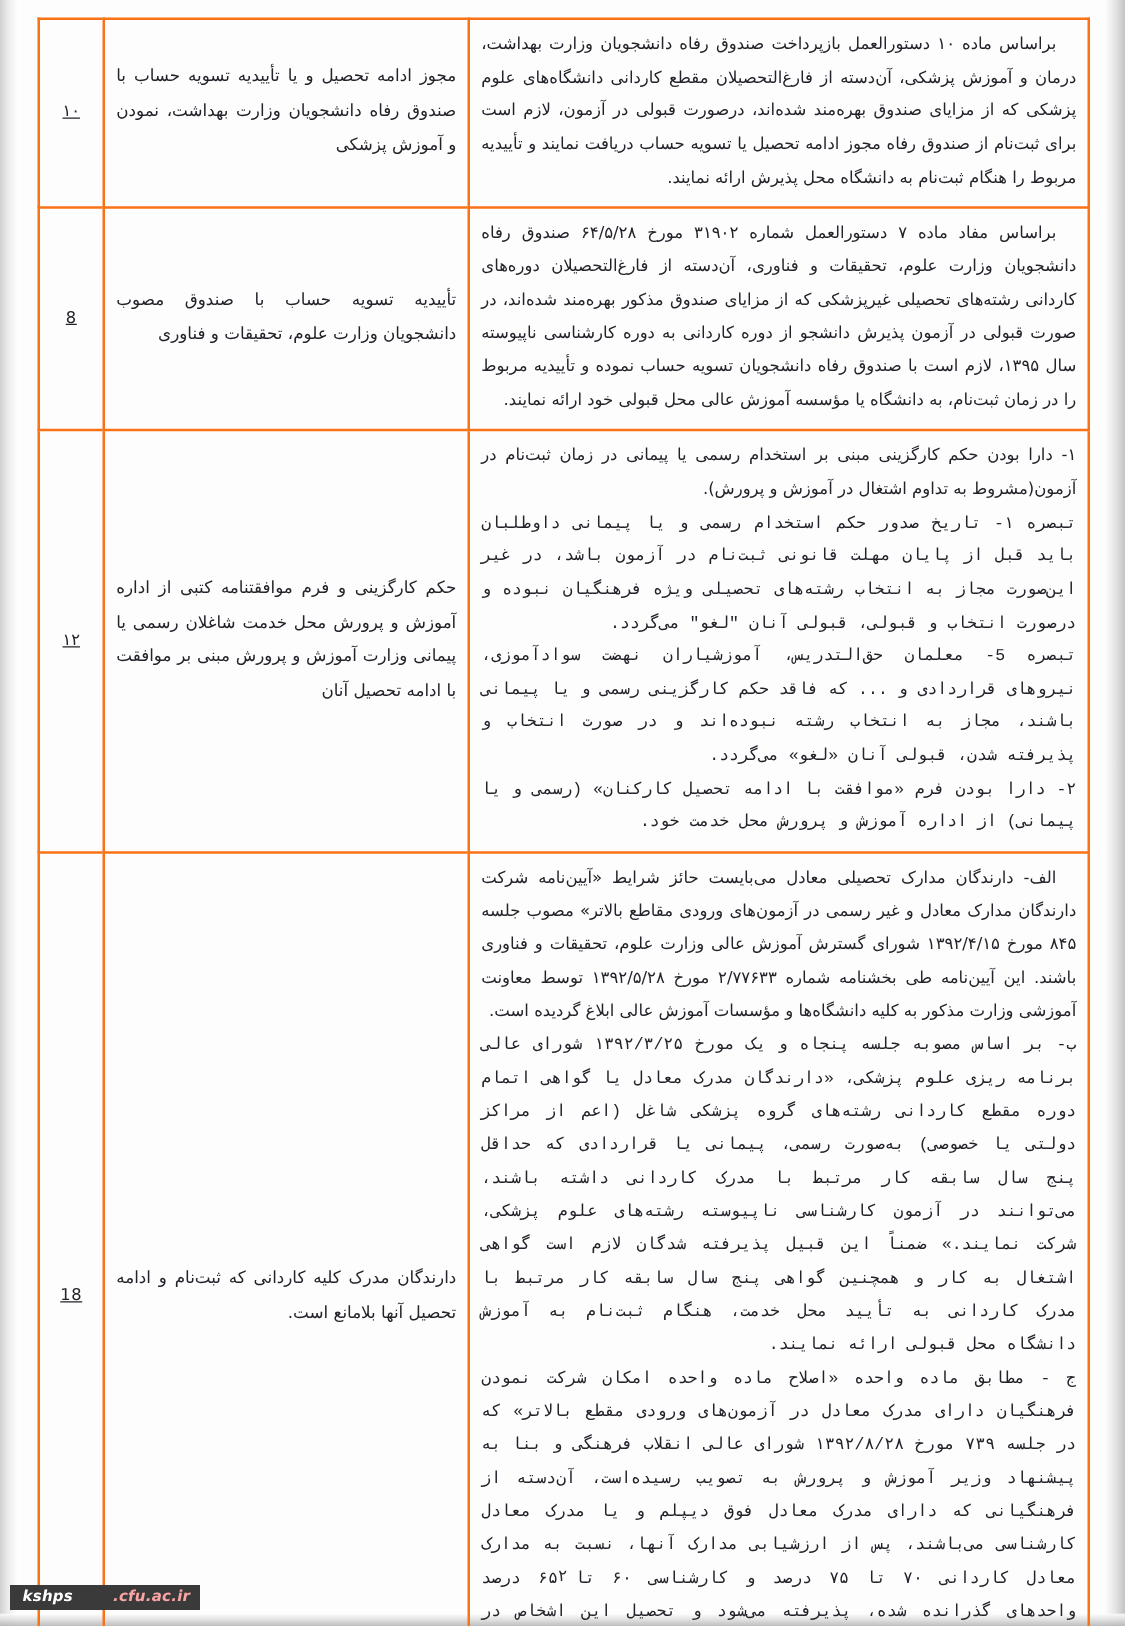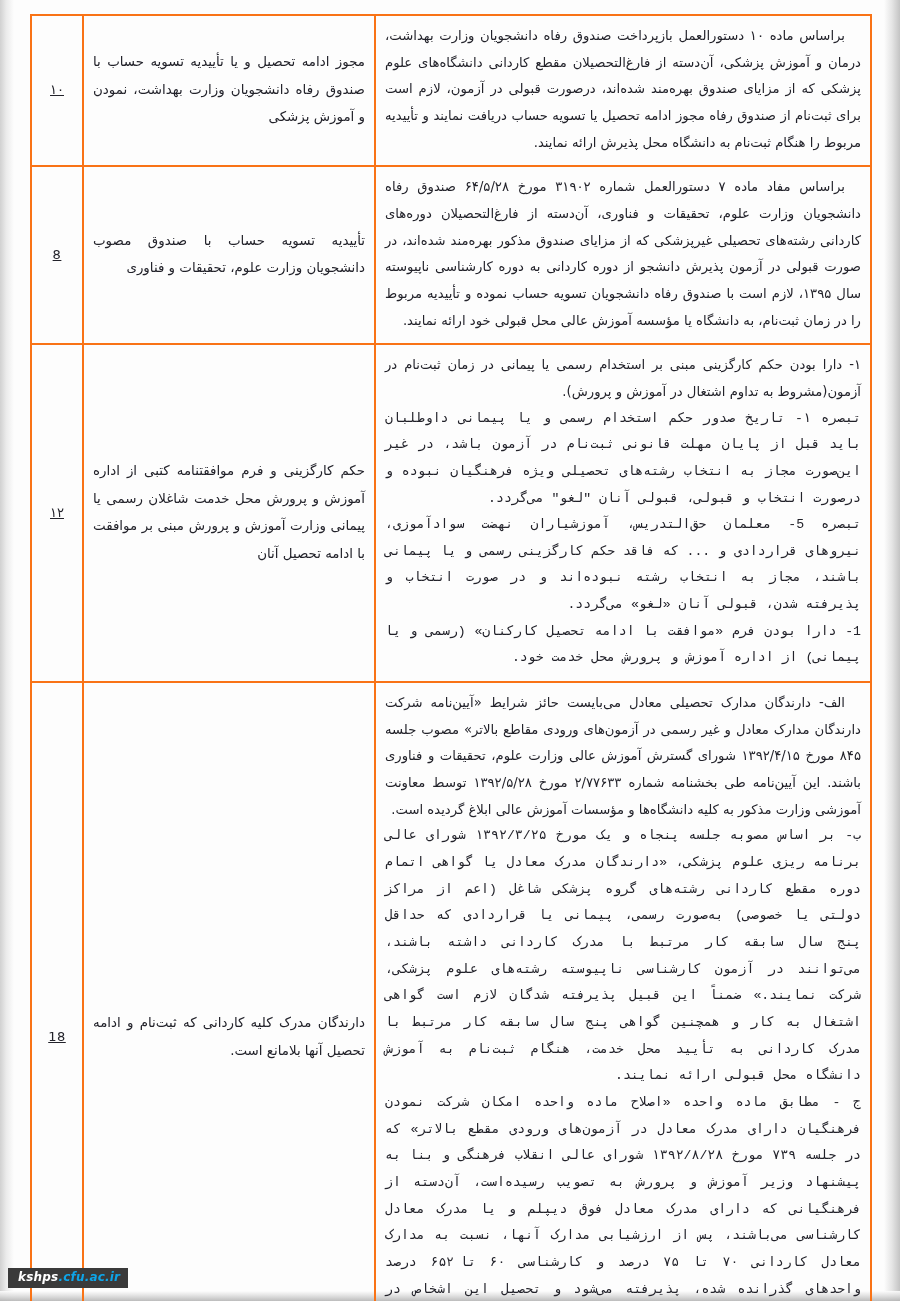--- a/index.html
+++ b/index.html
@@ -111,21 +111,21 @@
     font-family: "DejaVu Sans", "Liberation Sans", sans-serif;
     font-weight: bold;
     font-style: italic;
     font-size: 12px;
     padding: 3px 8px 4px 10px;
     letter-spacing: .2px;
     direction: ltr;
     line-height: 1.1;
     white-space: nowrap;
   }
-  .watermark .wm-accent { color: #0ea5e9; }
+  .watermark .wm-accent { color: #fca5a5; margin-left: 32px; }
 </style>
 </head>
 <body>
 
 <div class="page">
 
   <div class="scan-edge-left"></div>
   <div class="scan-edge-right"></div>
   <div class="scan-edge-bottom"></div>
 
@@ -152,21 +152,21 @@
           </td>
           <td class="cell-title">تأییدیه تسویه حساب با صندوق مصوب دانشجویان وزارت علوم، تحقیقات و فناوری</td>
           <td class="cell-num">8</td>
         </tr>
 
         <tr>
           <td class="cell-desc">
             <p>۱- دارا بودن حکم کارگزینی مبنی بر استخدام رسمی یا پیمانی در زمان ثبت‌نام در آزمون(مشروط به تداوم اشتغال در آموزش و پرورش).</p>
             <p>تبصره ۱- تاریخ صدور حکم استخدام رسمی و یا پیمانی داوطلبان باید قبل از پایان مهلت قانونی ثبت‌نام در آزمون باشد، در غیر این‌صورت مجاز به انتخاب رشته‌های تحصیلی ویژه فرهنگیان نبوده و درصورت انتخاب و قبولی، قبولی آنان "لغو" می‌گردد.</p>
             <p>تبصره 5- معلمان حق‌التدریس، آموزشیاران نهضت سوادآموزی، نیروهای قراردادی و ... که فاقد حکم کارگزینی رسمی و یا پیمانی باشند، مجاز به انتخاب رشته نبوده‌اند و در صورت انتخاب و پذیرفته شدن، قبولی آنان «لغو» می‌گردد.</p>
-            <p>1- دارا بودن فرم «موافقت با ادامه تحصیل کارکنان» (رسمی و یا پیمانی) از اداره آموزش و پرورش محل خدمت خود.</p>
+            <p>۲- دارا بودن فرم «موافقت با ادامه تحصیل کارکنان» (رسمی و یا پیمانی) از اداره آموزش و پرورش محل خدمت خود.</p>
           </td>
           <td class="cell-title">حکم کارگزینی و فرم موافقتنامه کتبی از اداره آموزش و پرورش محل خدمت شاغلان رسمی یا پیمانی وزارت آموزش و پرورش مبنی بر موافقت با ادامه تحصیل آنان</td>
           <td class="cell-num">۱۲</td>
         </tr>
 
         <tr>
           <td class="cell-desc">
             <p class="first-indent">الف- دارندگان مدارک تحصیلی معادل می‌بایست حائز شرایط «آیین‌نامه شرکت دارندگان مدارک معادل و غیر رسمی در آزمون‌های ورودی مقاطع بالاتر» مصوب جلسه ۸۴۵ مورخ ۱۳۹۲/۴/۱۵ شورای گسترش آموزش عالی وزارت علوم، تحقیقات و فناوری باشند. این آیین‌نامه طی بخشنامه شماره ۲/۷۷۶۳۳ مورخ ۱۳۹۲/۵/۲۸ توسط معاونت آموزشی وزارت مذکور به کلیه دانشگاه‌ها و مؤسسات آموزش عالی ابلاغ گردیده است.</p>
             <p>ب- بر اساس مصوبه جلسه پنجاه و یک مورخ ۱۳۹۲/۳/۲۵ شورای عالی برنامه ریزی علوم پزشکی، «دارندگان مدرک معادل یا گواهی اتمام دوره مقطع کاردانی رشته‌های گروه پزشکی شاغل (اعم از مراکز دولتی یا خصوصی) به‌صورت رسمی، پیمانی یا قراردادی که حداقل پنج سال سابقه کار مرتبط با مدرک کاردانی داشته باشند، می‌توانند در آزمون کارشناسی ناپیوسته رشته‌های علوم پزشکی، شرکت نمایند.» ضمناً این قبیل پذیرفته شدگان لازم است گواهی اشتغال به کار و همچنین گواهی پنج سال سابقه کار مرتبط با مدرک کاردانی به تأیید محل خدمت، هنگام ثبت‌نام به آموزش دانشگاه محل قبولی ارائه نمایند.</p>
             <p>ج - مطابق ماده واحده «اصلاح ماده واحده امکان شرکت نمودن فرهنگیان دارای مدرک معادل در آزمون‌های ورودی مقطع بالاتر» که در جلسه ۷۳۹ مورخ ۱۳۹۲/۸/۲۸ شورای عالی انقلاب فرهنگی و بنا به پیشنهاد وزیر آموزش و پرورش به تصویب رسیده‌است، آن‌دسته از فرهنگیانی که دارای مدرک معادل فوق دیپلم و یا مدرک معادل کارشناسی می‌باشند، پس از ارزشیابی مدارک آنها، نسبت به مدارک معادل کاردانی ۷۰ تا ۷۵ درصد و کارشناسی ۶۰ تا ۶۵ درصد واحدهای گذرانده شده، پذیرفته می‌شود و تحصیل این اشخاص در مقاطع تحصیلی بالاتر که قبول شده‌اند، مشروط به جبران کسری واحدهای درسی خود در مدت زمان معین مندرج در آیین‌نامه اجرایی این ماده واحده می باشد.</p>

